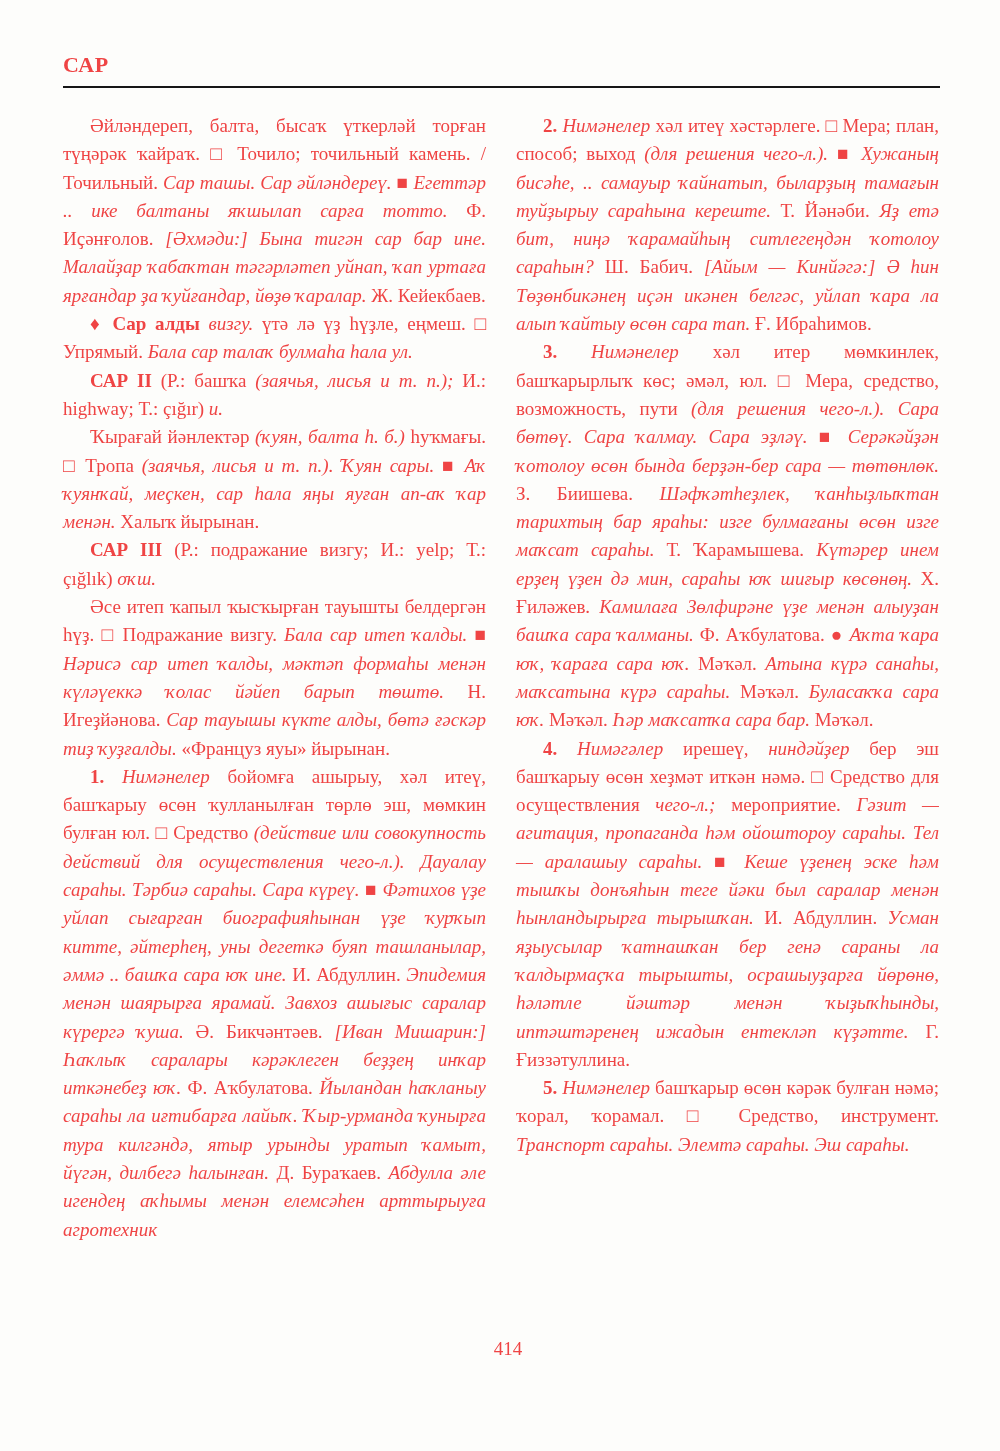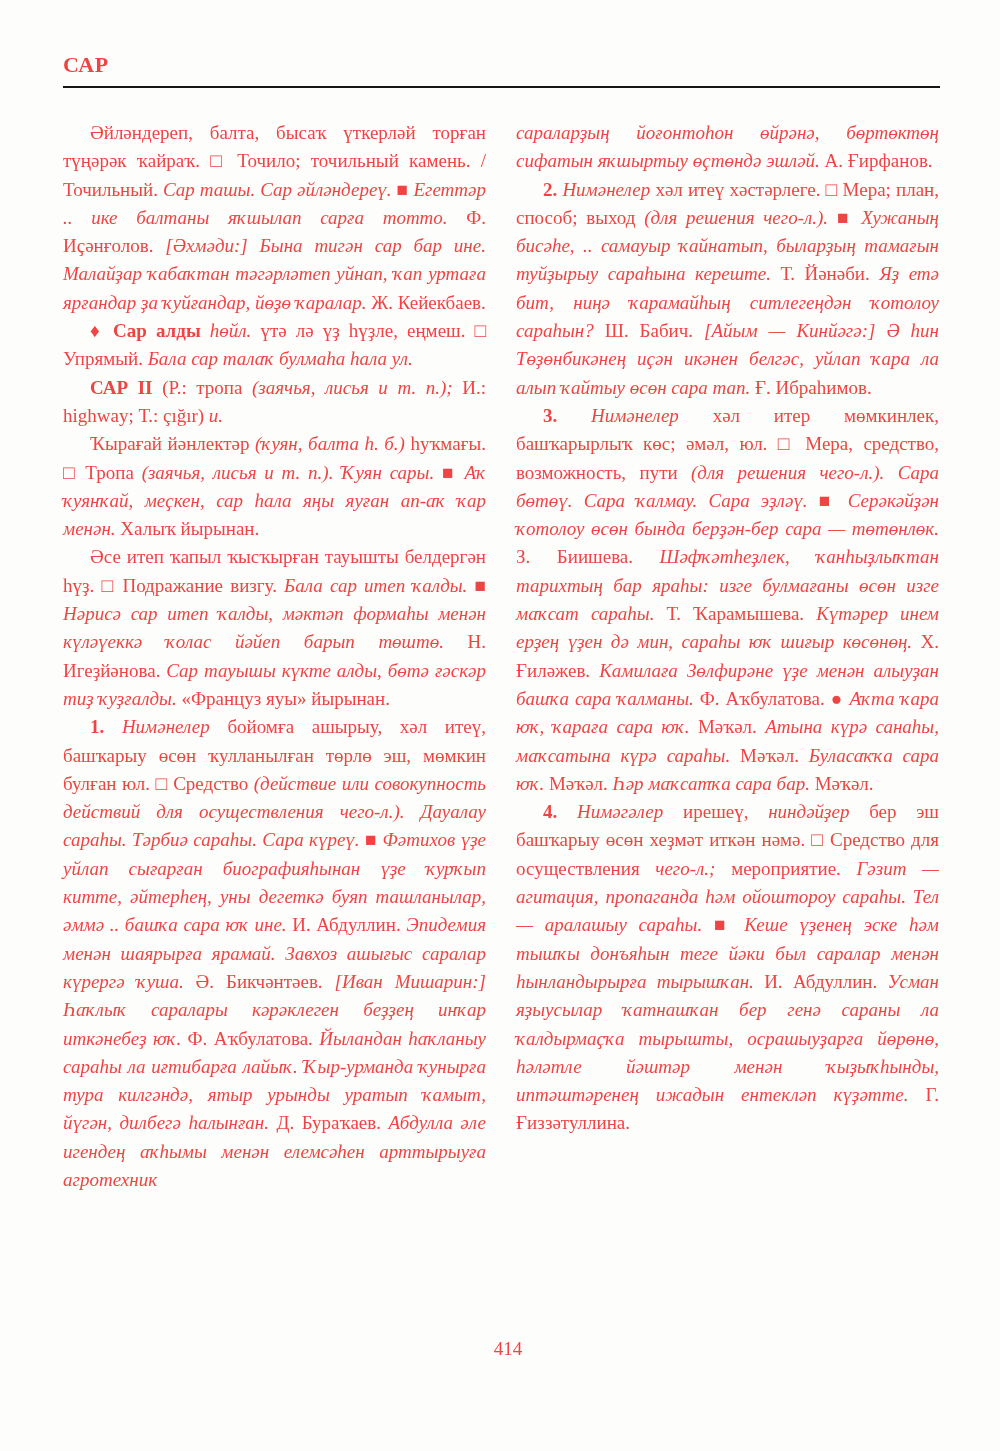--- a/index.html
+++ b/index.html
@@ -10,21 +10,21 @@
     background: #fdfdfb;
     color: #ef4444;
     font-family: "Liberation Serif", "DejaVu Serif", serif;
     overflow: hidden;
   }
   .header { position: absolute; left: 63px; top: 52px; width: 877px; }
   .guide { font-weight: bold; font-size: 22px; letter-spacing: 0.5px; }
   .rule { margin-top: 8px; height: 0; border-top: 2.5px solid #161616; width: 100%; }
   .columns {
     position: absolute; left: 63px; top: 112px; width: 877px;
-    display: flex; gap: 30px; margin-top: 7px;
+    display: flex; gap: 30px;
   }
   .col {
     width: 423px;
     font-size: 19px;
     line-height: 28.3px;
     text-align: justify;
     text-justify: inter-word;
     hyphens: auto;
   }
   .col p { margin: 0; }
@@ -41,29 +41,30 @@
 <body>
 
 <div class="page">
   <div class="header">
     <span class="guide">САР</span>
     <div class="rule"></div>
   </div>
   <div class="columns">
     <div class="col" id="col-left">
         <p class="indent"><span class="r-n">Әйләндереп, балта, бысаҡ үткерләй торған түңәрәк ҡайраҡ. □ Точило; точильный камень. / Точильный. </span><span class="r-i">Сар ташы. Сар әйләндереү.</span><span class="r-n"> ■ </span><span class="r-i">Егеттәр .. ике балтаны яҡшылап сарға тотто.</span><span class="r-n"> Ф. Иҫәнғолов. </span><span class="r-i">[Әхмәди:] Бына тигән сар бар ине. Малайҙар ҡабаҡтан тәгәрләтеп уйнап, ҡап уртаға ярғандар ҙа ҡуйғандар, йөҙө ҡаралар.</span><span class="r-n"> Ж. Кейекбаев.</span></p>
-        <p class="indent"><span class="r-n">♦ </span><span class="r-b">Сар алды </span><span class="r-i">һөйл.</span><span class="r-n"> үтә лә үҙ һүҙле, еңмеш. □ Упрямый. </span><span class="r-i">Бала сар талаҡ булмаһа һала ул.</span></p>
-        <p class="indent"><span class="r-b">САР II </span><span class="r-n">(Р.: тропа </span><span class="r-i">(заячья, лисья и т. п.);</span><span class="r-n"> И.: highway; Т.: çığır) </span><span class="r-i">и.</span></p>
+        <p class="indent"><span class="r-n">♦ </span><span class="r-b">Сар алды </span><span class="r-i">визгу.</span><span class="r-n"> үтә лә үҙ һүҙле, еңмеш. □ Упрямый. </span><span class="r-i">Бала сар талаҡ булмаһа һала ул.</span></p>
+        <p class="indent"><span class="r-b">САР II </span><span class="r-n">(Р.: башҡа </span><span class="r-i">(заячья, лисья и т. п.);</span><span class="r-n"> И.: highway; Т.: çığır) </span><span class="r-i">и.</span></p>
         <p class="indent"><span class="r-n">Ҡырағай йәнлектәр </span><span class="r-i">(ҡуян, балта һ. б.)</span><span class="r-n"> һуҡмағы. □ Тропа </span><span class="r-i">(заячья, лисья и т. п.). Ҡуян сары.</span><span class="r-n"> ■ </span><span class="r-i">Аҡ ҡуянҡай, меҫкен, сар һала яңы яуған ап-аҡ ҡар менән.</span><span class="r-n"> Халыҡ йырынан.</span></p>
+        <p class="indent"><span class="r-b">САР III </span><span class="r-n">(Р.: подражание визгу; И.: yelp; Т.: çığlık) </span><span class="r-i">оҡш.</span></p>
         <p class="indent"><span class="r-n">Әсе итеп ҡапыл ҡысҡырған тауышты белдергән һүҙ. □ Подражание визгу. </span><span class="r-i">Бала сар итеп ҡалды.</span><span class="r-n"> ■ </span><span class="r-i">Нәрисә сар итеп ҡалды, мәктәп формаһы менән күләүеккә ҡолас йәйеп барып төштө.</span><span class="r-n"> Н. Игеҙйәнова. </span><span class="r-i">Сар тауышы күкте алды, бөтә ғәскәр тиҙ ҡуҙғалды.</span><span class="r-n"> «Француз яуы» йырынан.</span></p>
         <p class="indent"><span class="r-b">1. </span><span class="r-i">Нимәнелер</span><span class="r-n"> бойомға ашырыу, хәл итеү, башҡарыу өсөн ҡулланылған төрлө эш, мөмкин булған юл. □ Средство </span><span class="r-i">(действие или совокупность действий для осуществления чего-л.). Дауалау сараһы. Тәрбиә сараһы. Сара күреү.</span><span class="r-n"> ■ </span><span class="r-i">Фәтихов үҙе уйлап сығарған биографияһынан үҙе ҡурҡып китте, әйтерһең, уны дегеткә буяп ташланылар, әммә .. башҡа сара юҡ ине.</span><span class="r-n"> И. Абдуллин. </span><span class="r-i">Эпидемия менән шаярырға ярамай. Завхоз ашығыс саралар күрергә ҡуша.</span><span class="r-n"> Ә. Бикчәнтәев. </span><span class="r-i">[Иван Мишарин:] Һаҡлыҡ саралары кәрәклеген беҙҙең инҡар иткәнебеҙ юҡ.</span><span class="r-n"> Ф. Аҡбулатова. </span><span class="r-i">Йыландан һаҡланыу сараһы ла иғтибарға лайыҡ. Ҡыр-урманда ҡунырға тура килгәндә, ятыр урынды уратып ҡамыт, йүгән, дилбегә һалынған.</span><span class="r-n"> Д. Бураҡаев. </span><span class="r-i">Абдулла әле игендең аҡһымы менән елемсәһен арттырыуға агротехник</span></p>
       </div>
     <div class="col" id="col-right">
-        <p><span class="r-i">сараларҙың йоғонтоһон өйрәнә, бөртөктөң сифатын яҡшыртыу өҫтөндә эшләй.</span><span class="r-n"> А. Ғирфанов.</span></p>
         <p class="indent"><span class="r-b">2. </span><span class="r-i">Нимәнелер</span><span class="r-n"> хәл итеү хәстәрлеге. □ Мера; план, способ; выход </span><span class="r-i">(для решения чего-л.).</span><span class="r-n"> ■ </span><span class="r-i">Хужаның бисәһе, .. самауыр ҡайнатып, быларҙың тамағын туйҙырыу сараһына кереште.</span><span class="r-n"> Т. Йәнәби. </span><span class="r-i">Яҙ етә бит, ниңә ҡарамайһың ситлегеңдән ҡотолоу сараһын?</span><span class="r-n"> Ш. Бабич. </span><span class="r-i">[Айым — Кинйәгә:] Ә һин Төҙөнбикәнең иҫән икәнен белгәс, уйлап ҡара ла алып ҡайтыу өсөн сара тап.</span><span class="r-n"> Ғ. Ибраһимов.</span></p>
         <p class="indent"><span class="r-b">3. </span><span class="r-i">Нимәнелер</span><span class="r-n"> хәл итер мөмкинлек, башҡарырлыҡ көс; әмәл, юл. □ Мера, средство, возможность, пути </span><span class="r-i">(для решения чего-л.). Сара бөтөү. Сара ҡалмау. Сара эҙләү.</span><span class="r-n"> ■ </span><span class="r-i">Серәкәйҙән ҡотолоу өсөн бында берҙән-бер сара — төтөнлөк.</span><span class="r-n"> З. Биишева. </span><span class="r-i">Шәфҡәтһеҙлек, ҡанһыҙлыҡтан тарихтың бар яраһы: изге булмағаны өсөн изге маҡсат сараһы.</span><span class="r-n"> Т. Ҡарамышева. </span><span class="r-i">Күтәрер инем ерҙең үҙен дә мин, сараһы юҡ шиғыр көсөнөң.</span><span class="r-n"> Х. Ғиләжев. </span><span class="r-i">Камилаға Зөлфирәне үҙе менән алыуҙан башҡа сара ҡалманы.</span><span class="r-n"> Ф. Аҡбулатова. ● </span><span class="r-i">Аҡта ҡара юҡ, ҡараға сара юҡ.</span><span class="r-n"> Мәҡәл. </span><span class="r-i">Атына күрә санаһы, маҡсатына күрә сараһы.</span><span class="r-n"> Мәҡәл. </span><span class="r-i">Буласаҡҡа сара юҡ.</span><span class="r-n"> Мәҡәл. </span><span class="r-i">Һәр маҡсатҡа сара бар.</span><span class="r-n"> Мәҡәл.</span></p>
         <p class="indent"><span class="r-b">4. </span><span class="r-i">Нимәгәлер</span><span class="r-n"> ирешеү, </span><span class="r-i">ниндәйҙер</span><span class="r-n"> бер эш башҡарыу өсөн хеҙмәт иткән нәмә. □ Средство для осуществления </span><span class="r-i">чего-л.;</span><span class="r-n"> мероприятие. </span><span class="r-i">Гәзит — агитация, пропаганда һәм ойоштороу сараһы. Тел — аралашыу сараһы.</span><span class="r-n"> ■ </span><span class="r-i">Кеше үҙенең эске һәм тышҡы донъяһын теге йәки был саралар менән һынландырырға тырышҡан.</span><span class="r-n"> И. Абдуллин. </span><span class="r-i">Усман яҙыусылар ҡатнашҡан бер генә сараны ла ҡалдырмаҫҡа тырышты, осрашыуҙарға йөрөнө, һәләтле йәштәр менән ҡыҙыҡһынды, иптәштәренең ижадын ентекләп күҙәтте.</span><span class="r-n"> Г. Ғиззәтуллина.</span></p>
+        <p class="indent"><span class="r-b">5. </span><span class="r-i">Нимәнелер</span><span class="r-n"> башҡарыр өсөн кәрәк булған нәмә; ҡорал, ҡорамал. □ Средство, инструмент. </span><span class="r-i">Транспорт сараһы. Элемтә сараһы. Эш сараһы.</span></p>
       </div>
   </div>
   <div class="footer">
     <span>414</span>
   </div>
 </div>
 
 </body></html>

